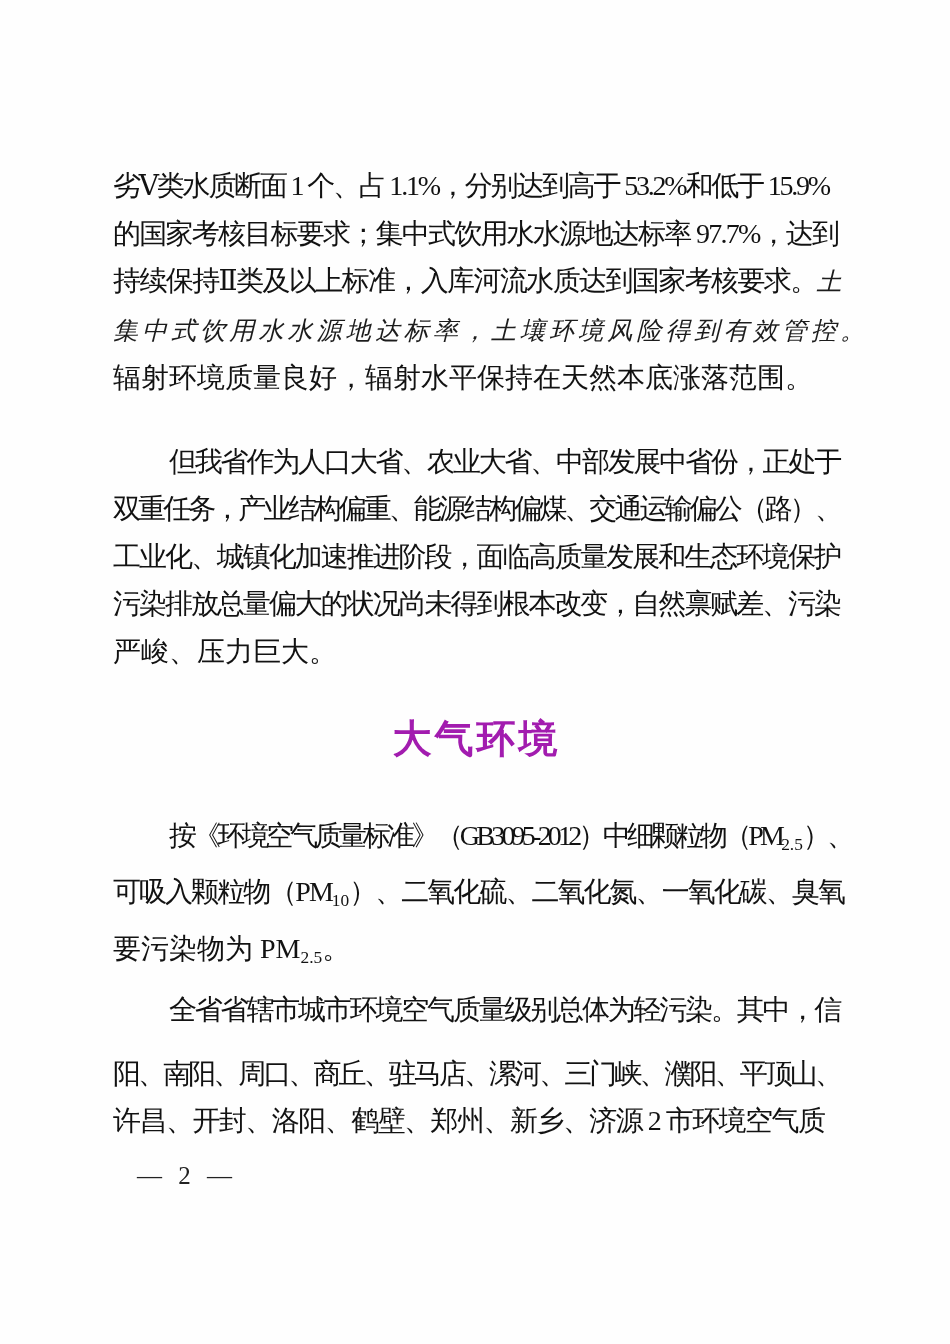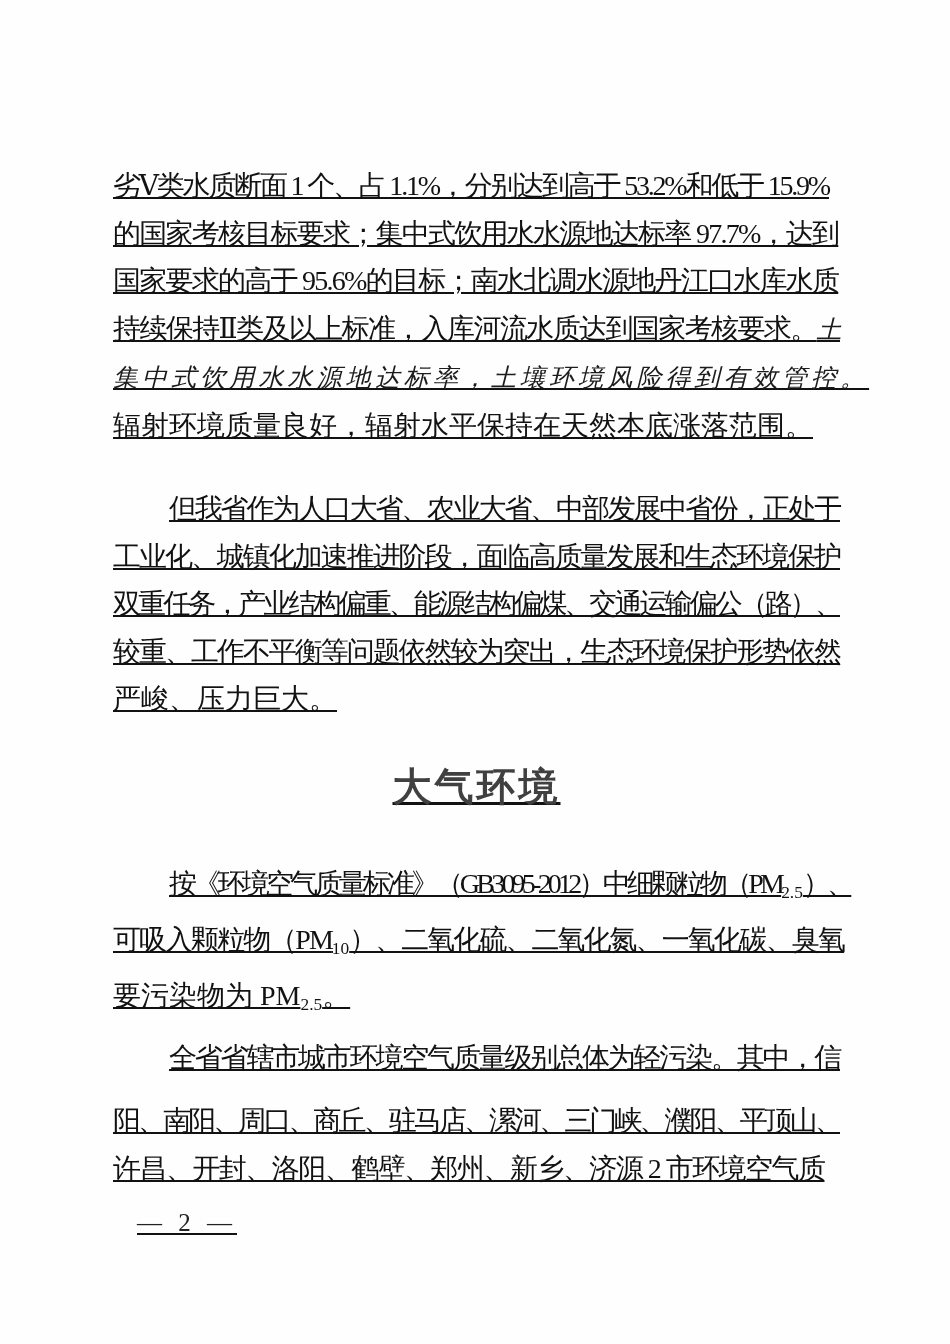--- a/index.html
+++ b/index.html
@@ -10,41 +10,40 @@
   .page {
     position: relative;
     width: 950px;
     height: 1344px;
     background: #fefefe;
     box-sizing: border-box;
     padding: 162px 110px 16px 113px;
     overflow: hidden;
     font-family: "Liberation Serif", "DejaVu Serif", serif;
     color: #121212;
-    text-decoration: underline;
   }
   .doc-body { width: 727px; }
   .para { margin: 0; }
   .para + .para { margin-top: 5px; }
   .line {
     font-size: 28px;
     line-height: 47.5px;
     white-space: nowrap;
     overflow: visible;
   }
   .line.ind { text-indent: 2em; }
   .heading {
     font-family: "Liberation Sans", "DejaVu Sans", sans-serif;
     font-weight: bold;
     font-size: 39px;
     line-height: 47px;
     text-align: center;
     letter-spacing: 3px;
     margin: 40px 0 50px 0;
-    color: #404040;
+    color: #a21caf;
   }
   .script {
     font-family: cursive;
     font-style: italic;
     font-weight: 300;
     font-size: 25px;
     color: #1c1c1c;
   }
   .sub {
     font-size: 0.62em;
@@ -61,30 +60,29 @@
   }
 </style>
 </head>
 <body>
 
 <div class="page">
   <div class="doc-body">
       <div class="para">
         <div class="line" style="letter-spacing: -2.2058px;"><span>劣Ⅴ类水质断面 1 个、占 1.1%，分别达到高于 53.2%和低于 15.9%</span></div>
         <div class="line" style="letter-spacing: -1.74427px;"><span>的国家考核目标要求；集中式饮用水水源地达标率 97.7%，达到</span></div>
-        <div class="line" style="letter-spacing: -1.74427px;"><span>国家要求的高于 95.6%的目标；南水北调水源地丹江口水库水质</span></div>
         <div class="line" style="letter-spacing: -1.60826px;"><span>持续保持Ⅱ类及以上标准，入库河流水质达到国家考核要求。</span><span class="script">土</span></div>
         <div class="line" style="letter-spacing: 4.08px;"><span class="script">集中式饮用水水源地达标率，土壤环境风险得到有效管控。</span></div>
         <div class="line last" style=""><span>辐射环境质量良好，辐射水平保持在天然本底涨落范围。</span></div>
       </div>
       <div class="para">
         <div class="line ind" style="letter-spacing: -2.19231px; margin-top: 36px;"><span>但我省作为人口大省、农业大省、中部发展中省份，正处于</span></div>
+        <div class="line" style="letter-spacing: -2.93103px;"><span>双重任务，产业结构偏重、能源结构偏煤、交通运输偏公（路）、</span></div>
         <div class="line" style="letter-spacing: -2.03571px;"><span>工业化、城镇化加速推进阶段，面临高质量发展和生态环境保护</span></div>
-        <div class="line" style="letter-spacing: -2.93103px;"><span>双重任务，产业结构偏重、能源结构偏煤、交通运输偏公（路）、</span></div>
-        <div class="line" style="letter-spacing: -2.03571px;"><span>较重、工作不平衡等问题依然较为突出，生态环境保护形势依然</span></div>
+        <div class="line" style="letter-spacing: -2.03571px;"><span>污染排放总量偏大的状况尚未得到根本改变，自然禀赋差、污染</span></div>
         <div class="line last" style=""><span>严峻、压力巨大。</span></div>
       </div>
       <div class="heading">大气环境</div>
       <div class="para">
         <div class="line ind" style="letter-spacing: -3.76774px;"><span>按《环境空气质量标准》（GB3095-2012）中细颗粒物（PM</span><span class="sub">2.5</span><span>）、</span></div>
         <div class="line" style="letter-spacing: -1.96094px;"><span>可吸入颗粒物（PM</span><span class="sub">10</span><span>）、二氧化硫、二氧化氮、一氧化碳、臭氧</span></div>
         <div class="line last" style=""><span>要污染物为 PM</span><span class="sub">2.5</span><span>。</span></div>
       </div>
       <div class="para">
         <div class="line ind" style="letter-spacing: -2.19231px;"><span>全省省辖市城市环境空气质量级别总体为轻污染。其中，信</span></div>

